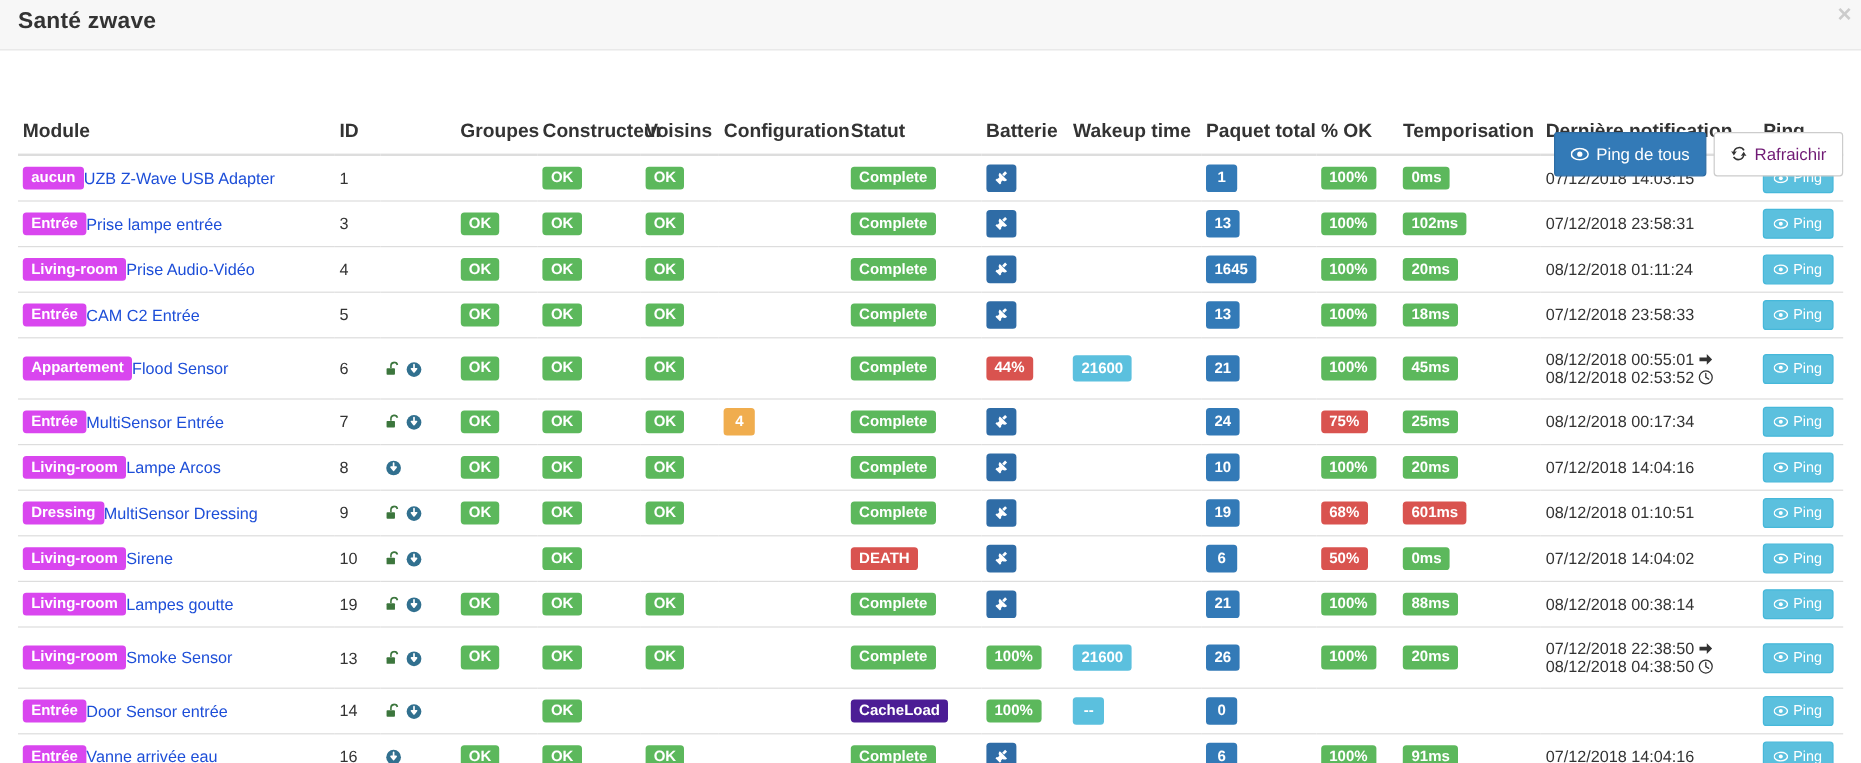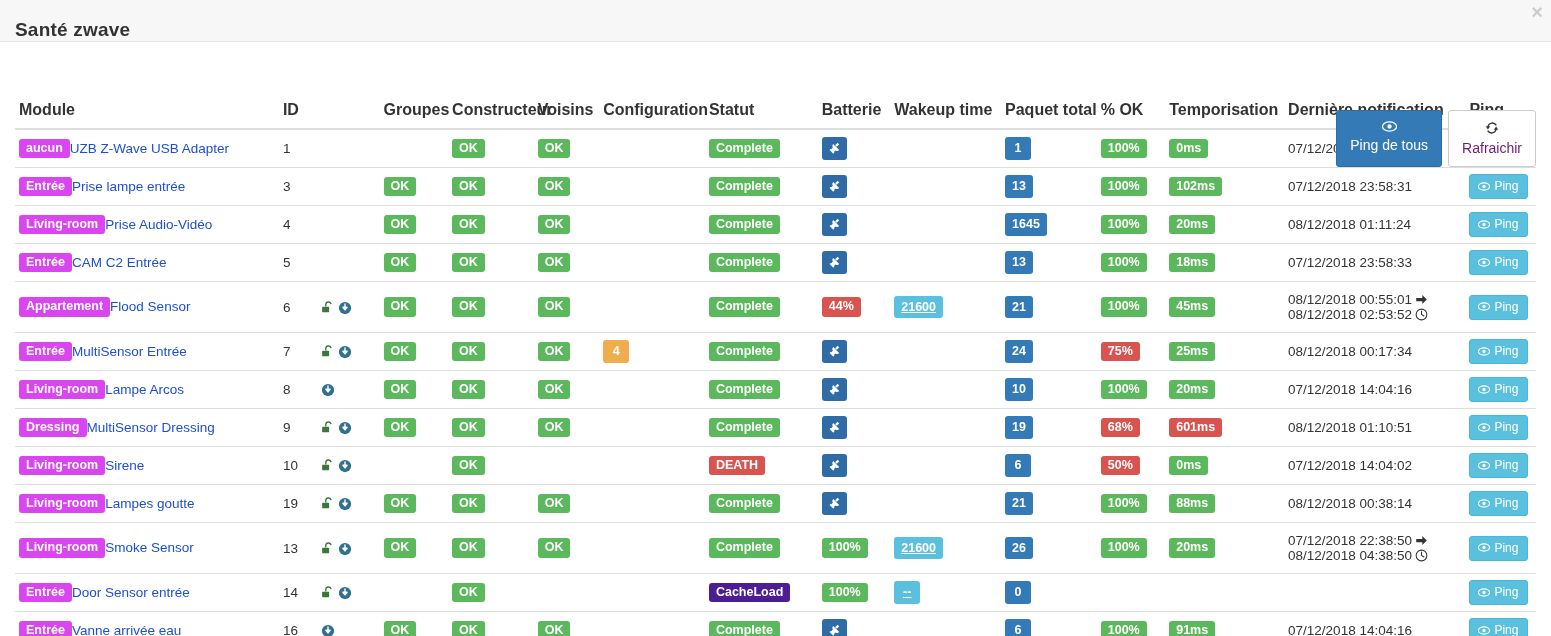--- a/index.html
+++ b/index.html
@@ -14,21 +14,21 @@
 
   
   .modal-header {
     position: relative;
     height: 42px;
     background: #f7f7f7;
     border-bottom: 1px solid #e5e5e5;
   }
   .modal-title {
     position: absolute;
-    left: 15px; top: 19px;
+    left: 15px; top: 7px;
     font-size: 19px;
     font-weight: bold;
     color: #333;
     letter-spacing: .2px;
   }
   .close-x {
     position: absolute;
     right: 8px; top: 2px;
     font-size: 20px;
     line-height: 20px;
@@ -56,21 +56,20 @@
     font-size: 14px;
     line-height: 1;
     padding: 10px 13px 11px 13px;
     border-radius: 3px;
     cursor: pointer;
     white-space: nowrap;
     display: inline-flex;
     align-items: center;
     gap: 6px;
     font-family: "Liberation Sans", sans-serif;
-    flex-direction: column;
   }
   .btn-primary {
     background: #337ab7;
     border: 1px solid #2e6da4;
     color: #fff;
   }
   .btn-default {
     background: #ffffff;
     border: 1px solid #cccccc;
     color: #701a75;
@@ -145,21 +144,21 @@
     text-align: center;
     padding: 5px 7px;
     font-size: 12.5px;
     font-weight: bold;
     line-height: 1;
     color: #fff;
     border-radius: 3px;
   }
   .bg-primary { background: #337ab7; }
   .bg-warning { background: #f0ad4e; }
-  .bg-info    { background: #5bc0de; text-decoration: underline; }
+  .bg-info    { background: #5bc0de; }
 
   .module-name {
     font-size: 13.5px;
     color: #1d4ed8;
     vertical-align: middle;
   }
 
   .icon-cell { white-space: nowrap; }
   .icon-cell svg { vertical-align: middle; margin-right: 3px; }
 

